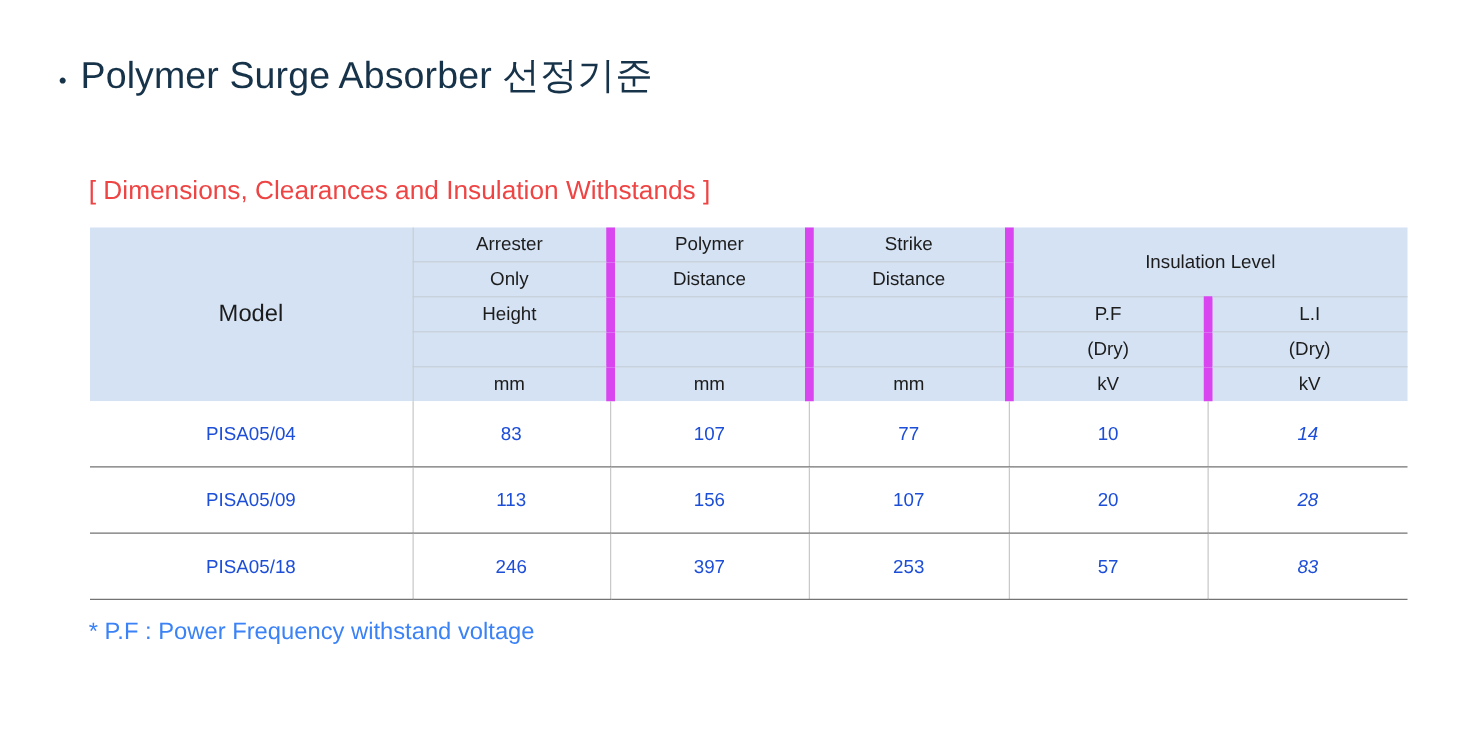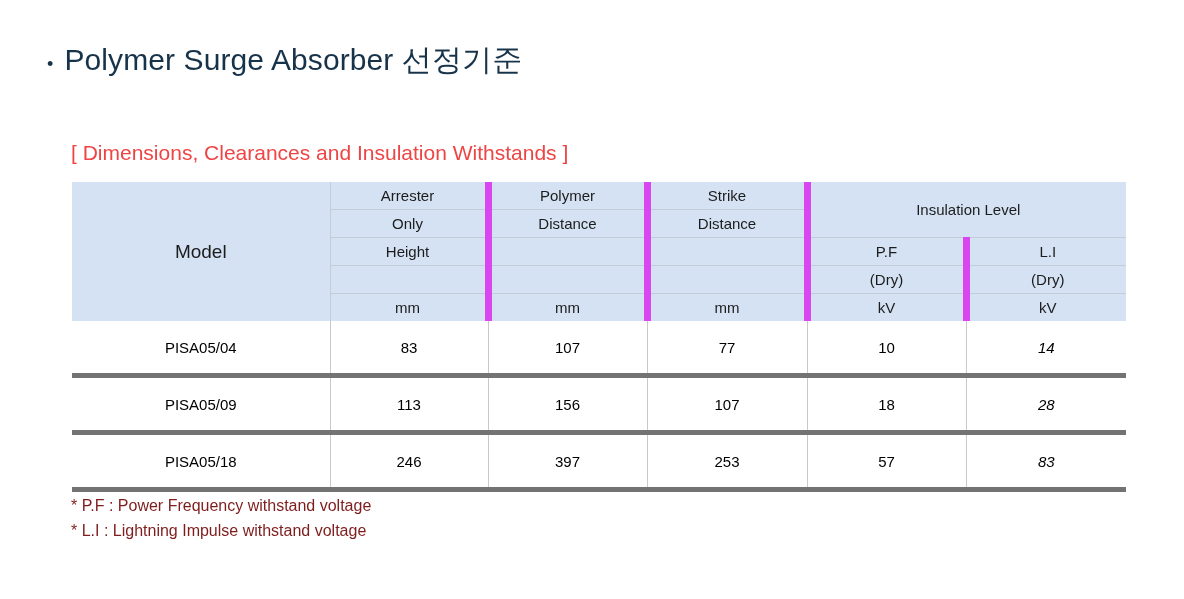--- a/index.html
+++ b/index.html
@@ -87,44 +87,44 @@
   }
   #spec-table thead tr.units-row th {
     border-bottom: none;
   }
 
   
   #spec-table tbody td {
     background: #ffffff;
     height: 52px;
     font-size: 15px;
-    color: #000000;
-    border-bottom: 5px solid #737373;
+    color: #1d4ed8;
+    border-bottom: 1px solid #737373;
     border-right: 1px solid #c9c9c9;
   }
   #spec-table tbody td.last-col {
     border-right: none;
     font-style: italic;
   }
 
   
   .col-model  { width: 258px; }
   .col-arr    { width: 158px; }
   .col-leak   { width: 159px; }
   .col-strike { width: 160px; }
   .col-pf     { width: 159px; }
   .col-li     { width: 160px; }
 
   
   #footnotes {
     position: absolute;
     left: 71px;
     top: 493px;
-    font-size: 16px;
-    color: #7f1d1d;
+    font-size: 19px;
+    color: #3b82f6;
     line-height: 25px;
   }
   #footnotes div { white-space: nowrap; }
 </style>
 </head>
 <body>
 
 <div id="slide-title">
   <span class="bullet">•</span>
   <span>Polymer Surge Absorber 선정기준</span>
@@ -183,30 +183,29 @@
       <td>107</td>
       <td>77</td>
       <td>10</td>
       <td class="last-col">14</td>
     </tr>
     <tr>
       <td>PISA05/09</td>
       <td>113</td>
       <td>156</td>
       <td>107</td>
-      <td>18</td>
+      <td>20</td>
       <td class="last-col">28</td>
     </tr>
     <tr>
       <td>PISA05/18</td>
       <td>246</td>
       <td>397</td>
       <td>253</td>
       <td>57</td>
       <td class="last-col">83</td>
     </tr>
   </tbody>
 </table>
 
 <div id="footnotes">
   <div>* P.F : Power Frequency withstand voltage</div>
-  <div>* L.I : Lightning Impulse withstand voltage</div>
 </div>
 
 </body></html>

